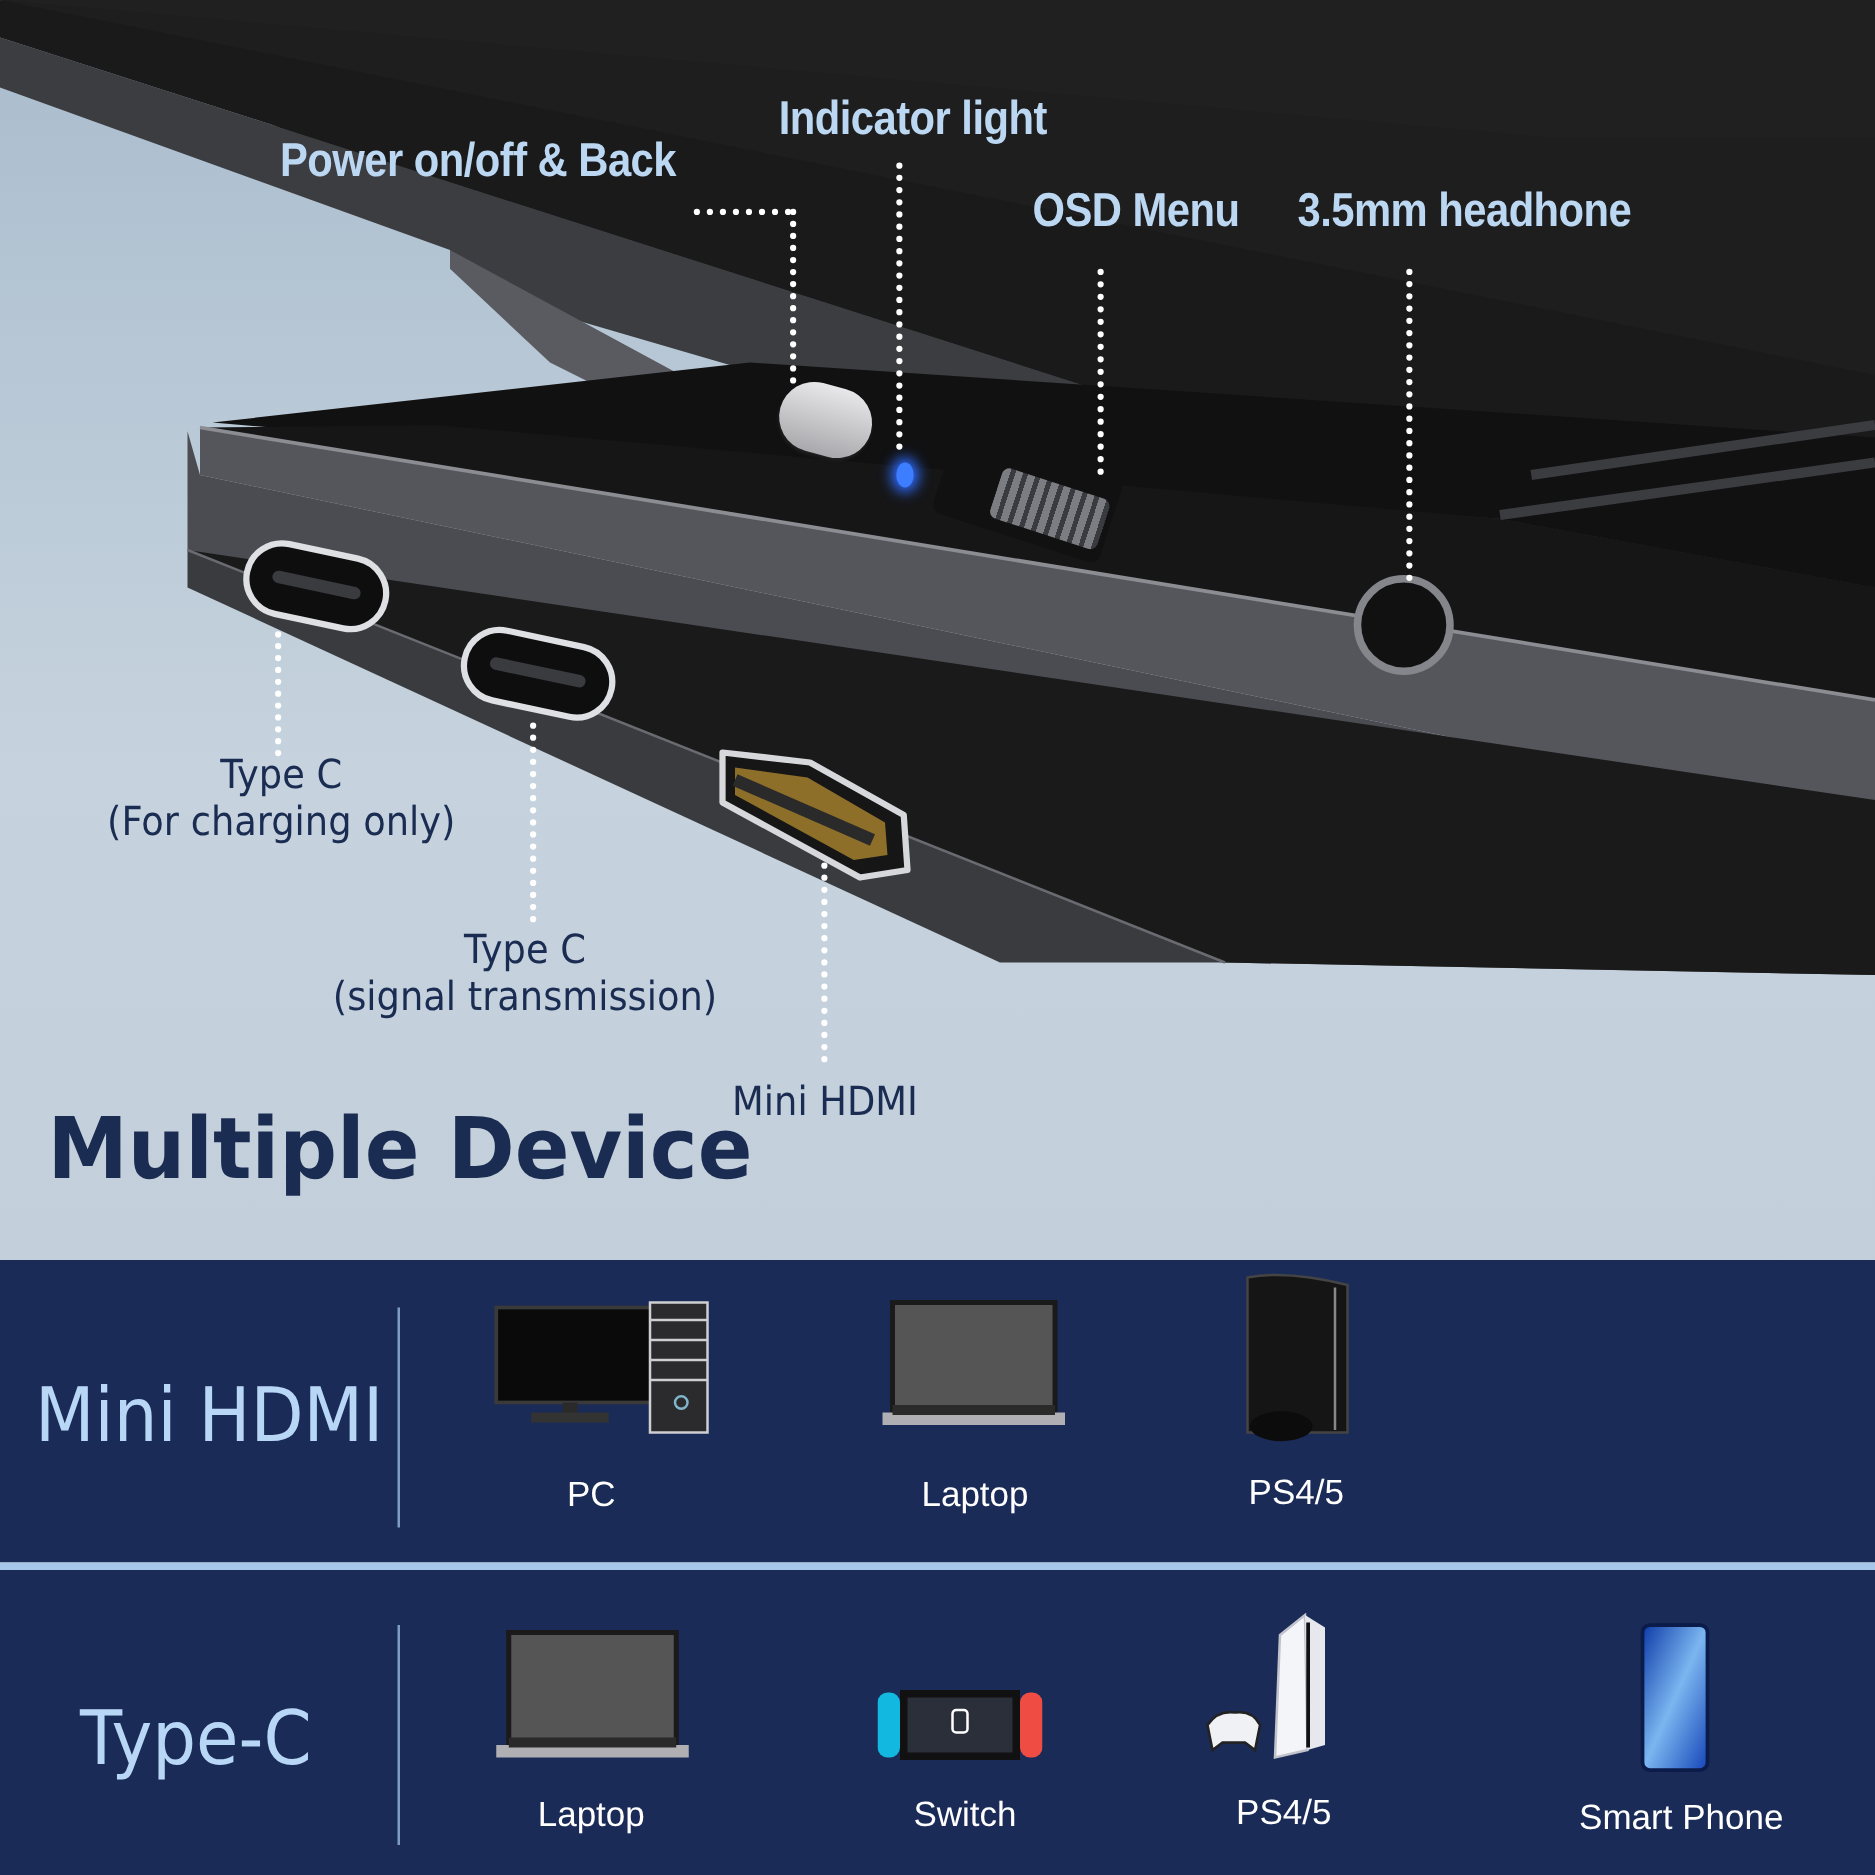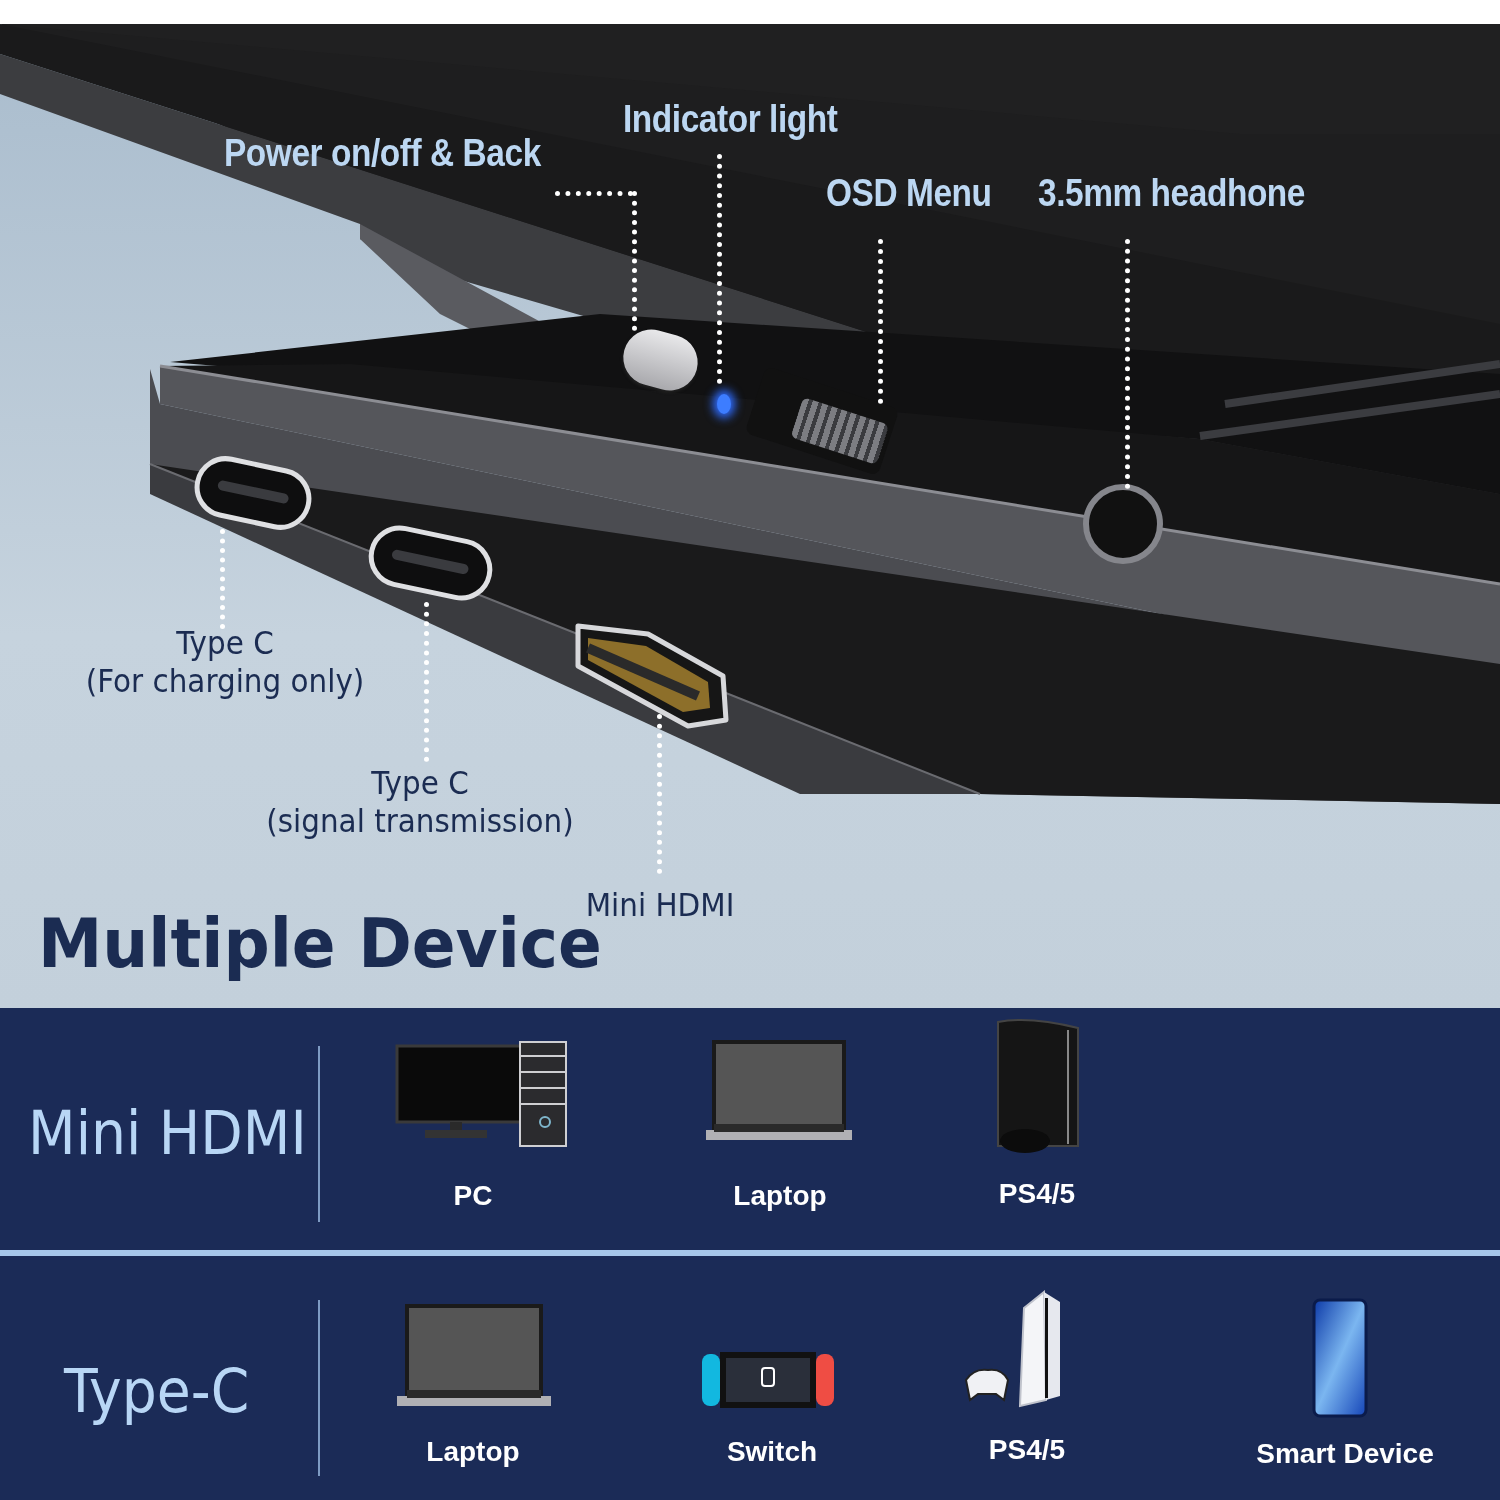--- a/index.html
+++ b/index.html
@@ -1,29 +1,29 @@
 <!DOCTYPE html>
 <html><head>
 <meta charset="utf-8">
 <style>
   html,body{margin:0;padding:0;}
   body{width:1500px;height:1500px;position:relative;overflow:hidden;font-family:"DejaVu Sans","Liberation Sans",sans-serif;}
-  .hero{position:absolute;left:0;top:0;width:1500px;height:1112px;background:linear-gradient(180deg,#a9bccd 0%,#c6d3de 55%,#c2cfda 100%);overflow:hidden;margin-top:24px;}
+  .hero{position:absolute;left:0;top:0;width:1500px;height:1112px;background:linear-gradient(180deg,#a9bccd 0%,#c6d3de 55%,#c2cfda 100%);overflow:hidden;}
   .abs{position:absolute;}
   .label-top{position:absolute;color:#bcd7f2;font-weight:bold;font-size:38px;font-family:"Liberation Sans",sans-serif;letter-spacing:-0.5px;white-space:nowrap;transform:scaleX(0.88);transform-origin:left top;}
   .label-port{position:absolute;color:#1b2c52;font-size:32px;text-align:center;white-space:nowrap;font-family:"DejaVu Sans",sans-serif;transform:scaleX(0.92);}
   .dots-v{position:absolute;width:0;border-left:5px dotted #ffffff;}
   .dots-h{position:absolute;height:0;border-top:5px dotted #ffffff;}
   .title-big{position:absolute;left:38px;top:880px;color:#1b2c52;font-weight:bold;font-size:68px;font-family:"DejaVu Sans",sans-serif;white-space:nowrap;transform:scaleX(0.95);transform-origin:left top;}
   .band{position:absolute;left:0;width:1500px;background:#1b2b57;}
   .band-sep{position:absolute;left:0;width:1500px;height:6px;background:#a6c6ea;}
   .row-title{position:absolute;color:#b8d6f5;font-size:60px;font-family:"DejaVu Sans",sans-serif;white-space:nowrap;transform:scaleX(0.92);transform-origin:left top;}
   .vdiv{position:absolute;width:2px;background:#7e9bc3;}
   .dev{position:absolute;}
-  .dev-label{position:absolute;color:#ffffff;font-weight:bold;font-size:28px;font-family:"Liberation Sans",sans-serif;white-space:nowrap;text-align:center;transform:translateX(-50%);}
+  .dev-label{position:absolute;color:#ffffff;font-weight:normal;font-size:28px;font-family:"Liberation Sans",sans-serif;white-space:nowrap;text-align:center;transform:translateX(-50%);}
 </style>
 </head>
 <body>
 
 <div class="hero">
 
   <svg class="abs" style="left:0;top:0" width="1500" height="1008" viewBox="0 0 1500 1008">
 
     <polygon points="0,0 1500,0 1500,640 1400,640 0,0" fill="#1e1e1f"></polygon>
     <polygon points="0,0 1500,0 1500,110 1240,110" fill="#202021"></polygon>
@@ -163,14 +163,14 @@
   <svg class="dev" style="left:1312px;top:42px;" width="56" height="122" viewBox="0 0 56 122">
     <defs>
       <linearGradient id="phg" x1="0" y1="0" x2="1" y2="1">
         <stop offset="0" stop-color="#0d3aa8"></stop>
         <stop offset="0.5" stop-color="#7bb6f0"></stop>
         <stop offset="1" stop-color="#1545b8"></stop>
       </linearGradient>
     </defs>
     <rect x="2" y="2" width="52" height="116" rx="6" fill="url(#phg)" stroke="#0b1b4a" stroke-width="3"></rect>
   </svg>
-  <div class="dev-label" style="left:1345px;top:182px;">Smart Device</div>
+  <div class="dev-label" style="left:1345px;top:182px;">Smart Phone</div>
 </div>
 
 </body></html>

